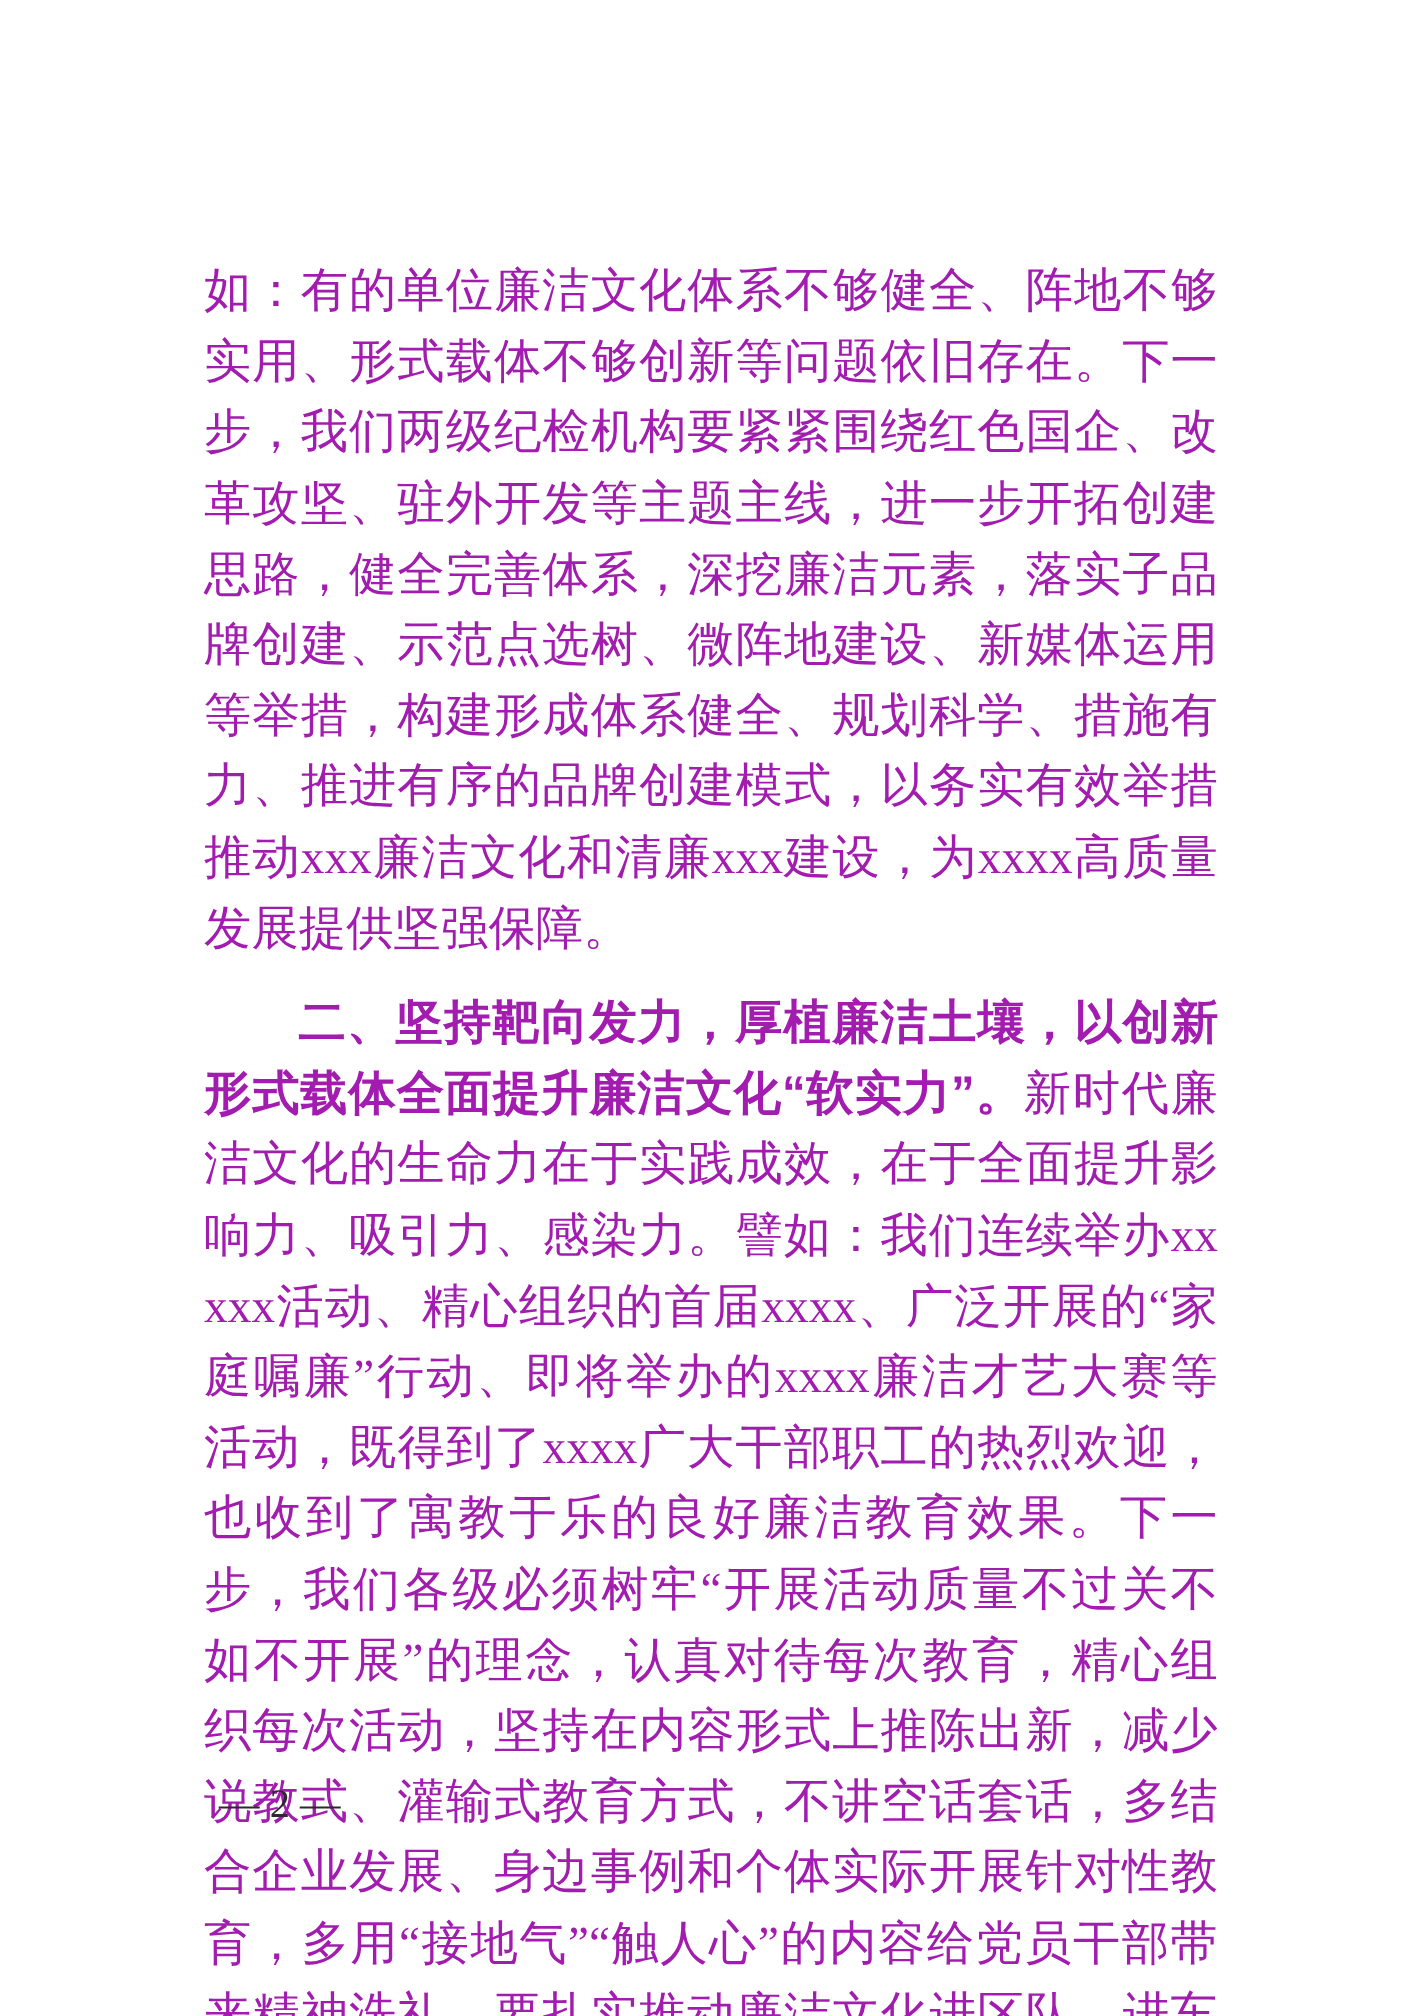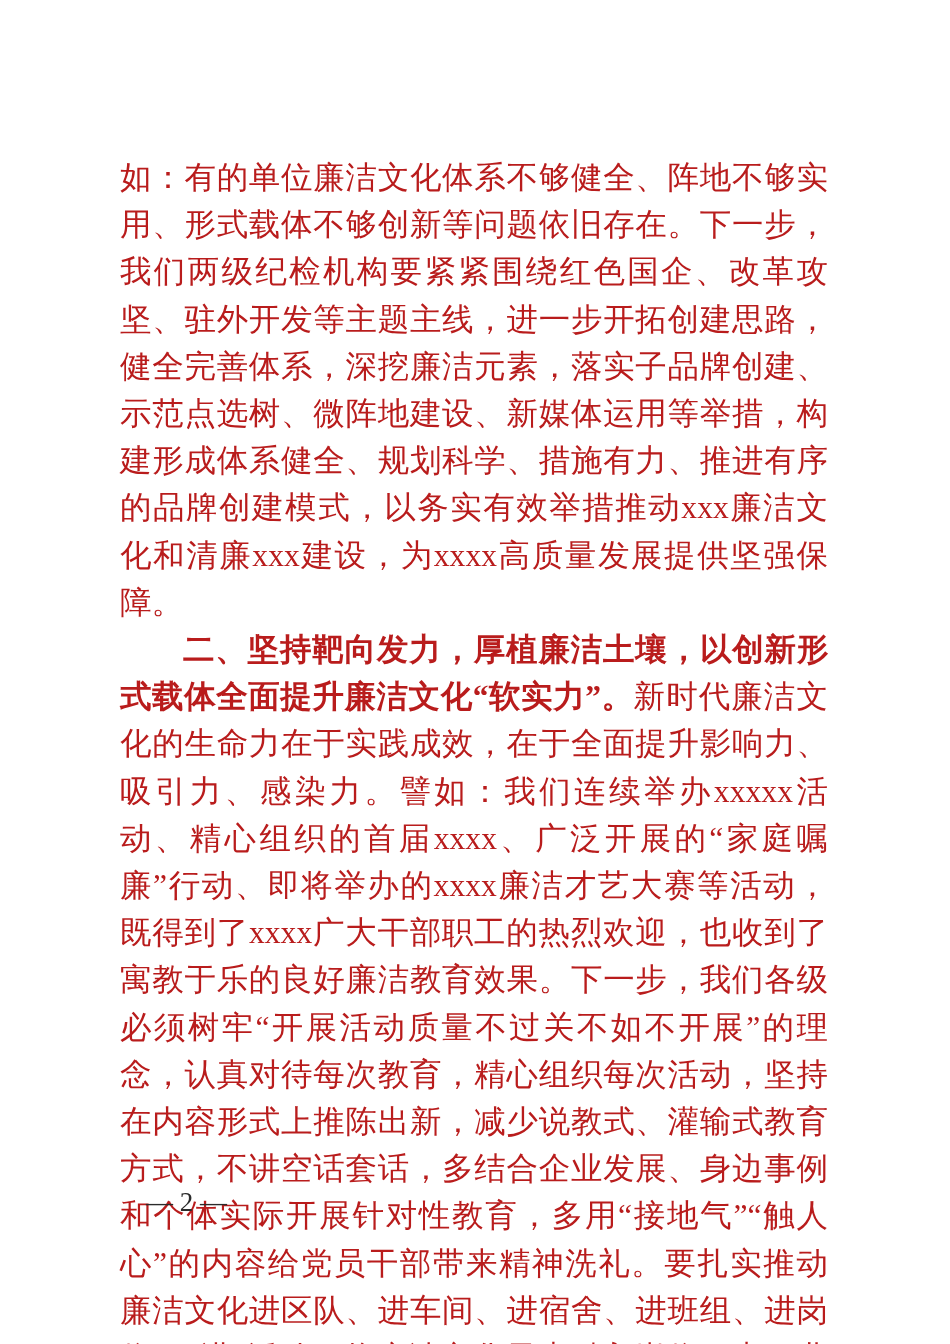--- a/index.html
+++ b/index.html
@@ -25,25 +25,25 @@
   }
 
   .doc-body {
     position: absolute;
     left: 120px;
     top: 154px;
     width: 708px;
   }
 
   .para {
-    margin: 0;
+    margin: 16px;
     padding: 0;
     font-size: 31.5px;
     line-height: 47.2px;
-    color: #b91c1c;
+    color: #a21caf;
     text-align: justify;
     text-justify: inter-character;
     text-align-last: left;
     letter-spacing: 0.1px;
     word-break: break-all;
   }
 
   .para.continued {
     text-indent: 0;
   }
@@ -51,21 +51,21 @@
   .para.indent {
     text-indent: 2em;
   }
 
   .para + .para {
     margin-top: 0;
   }
 
   .bold-lead {
     font-weight: bold;
-    font-family: Liberation Serif, serif;
+    font-family: Liberation Sans, sans-serif;
     letter-spacing: -0.4px;
   }
 
   .page-number {
     position: absolute;
     left: 146px;
     top: 1185px;
     font-size: 27px;
     line-height: 34px;
     color: #2b2b2b;

